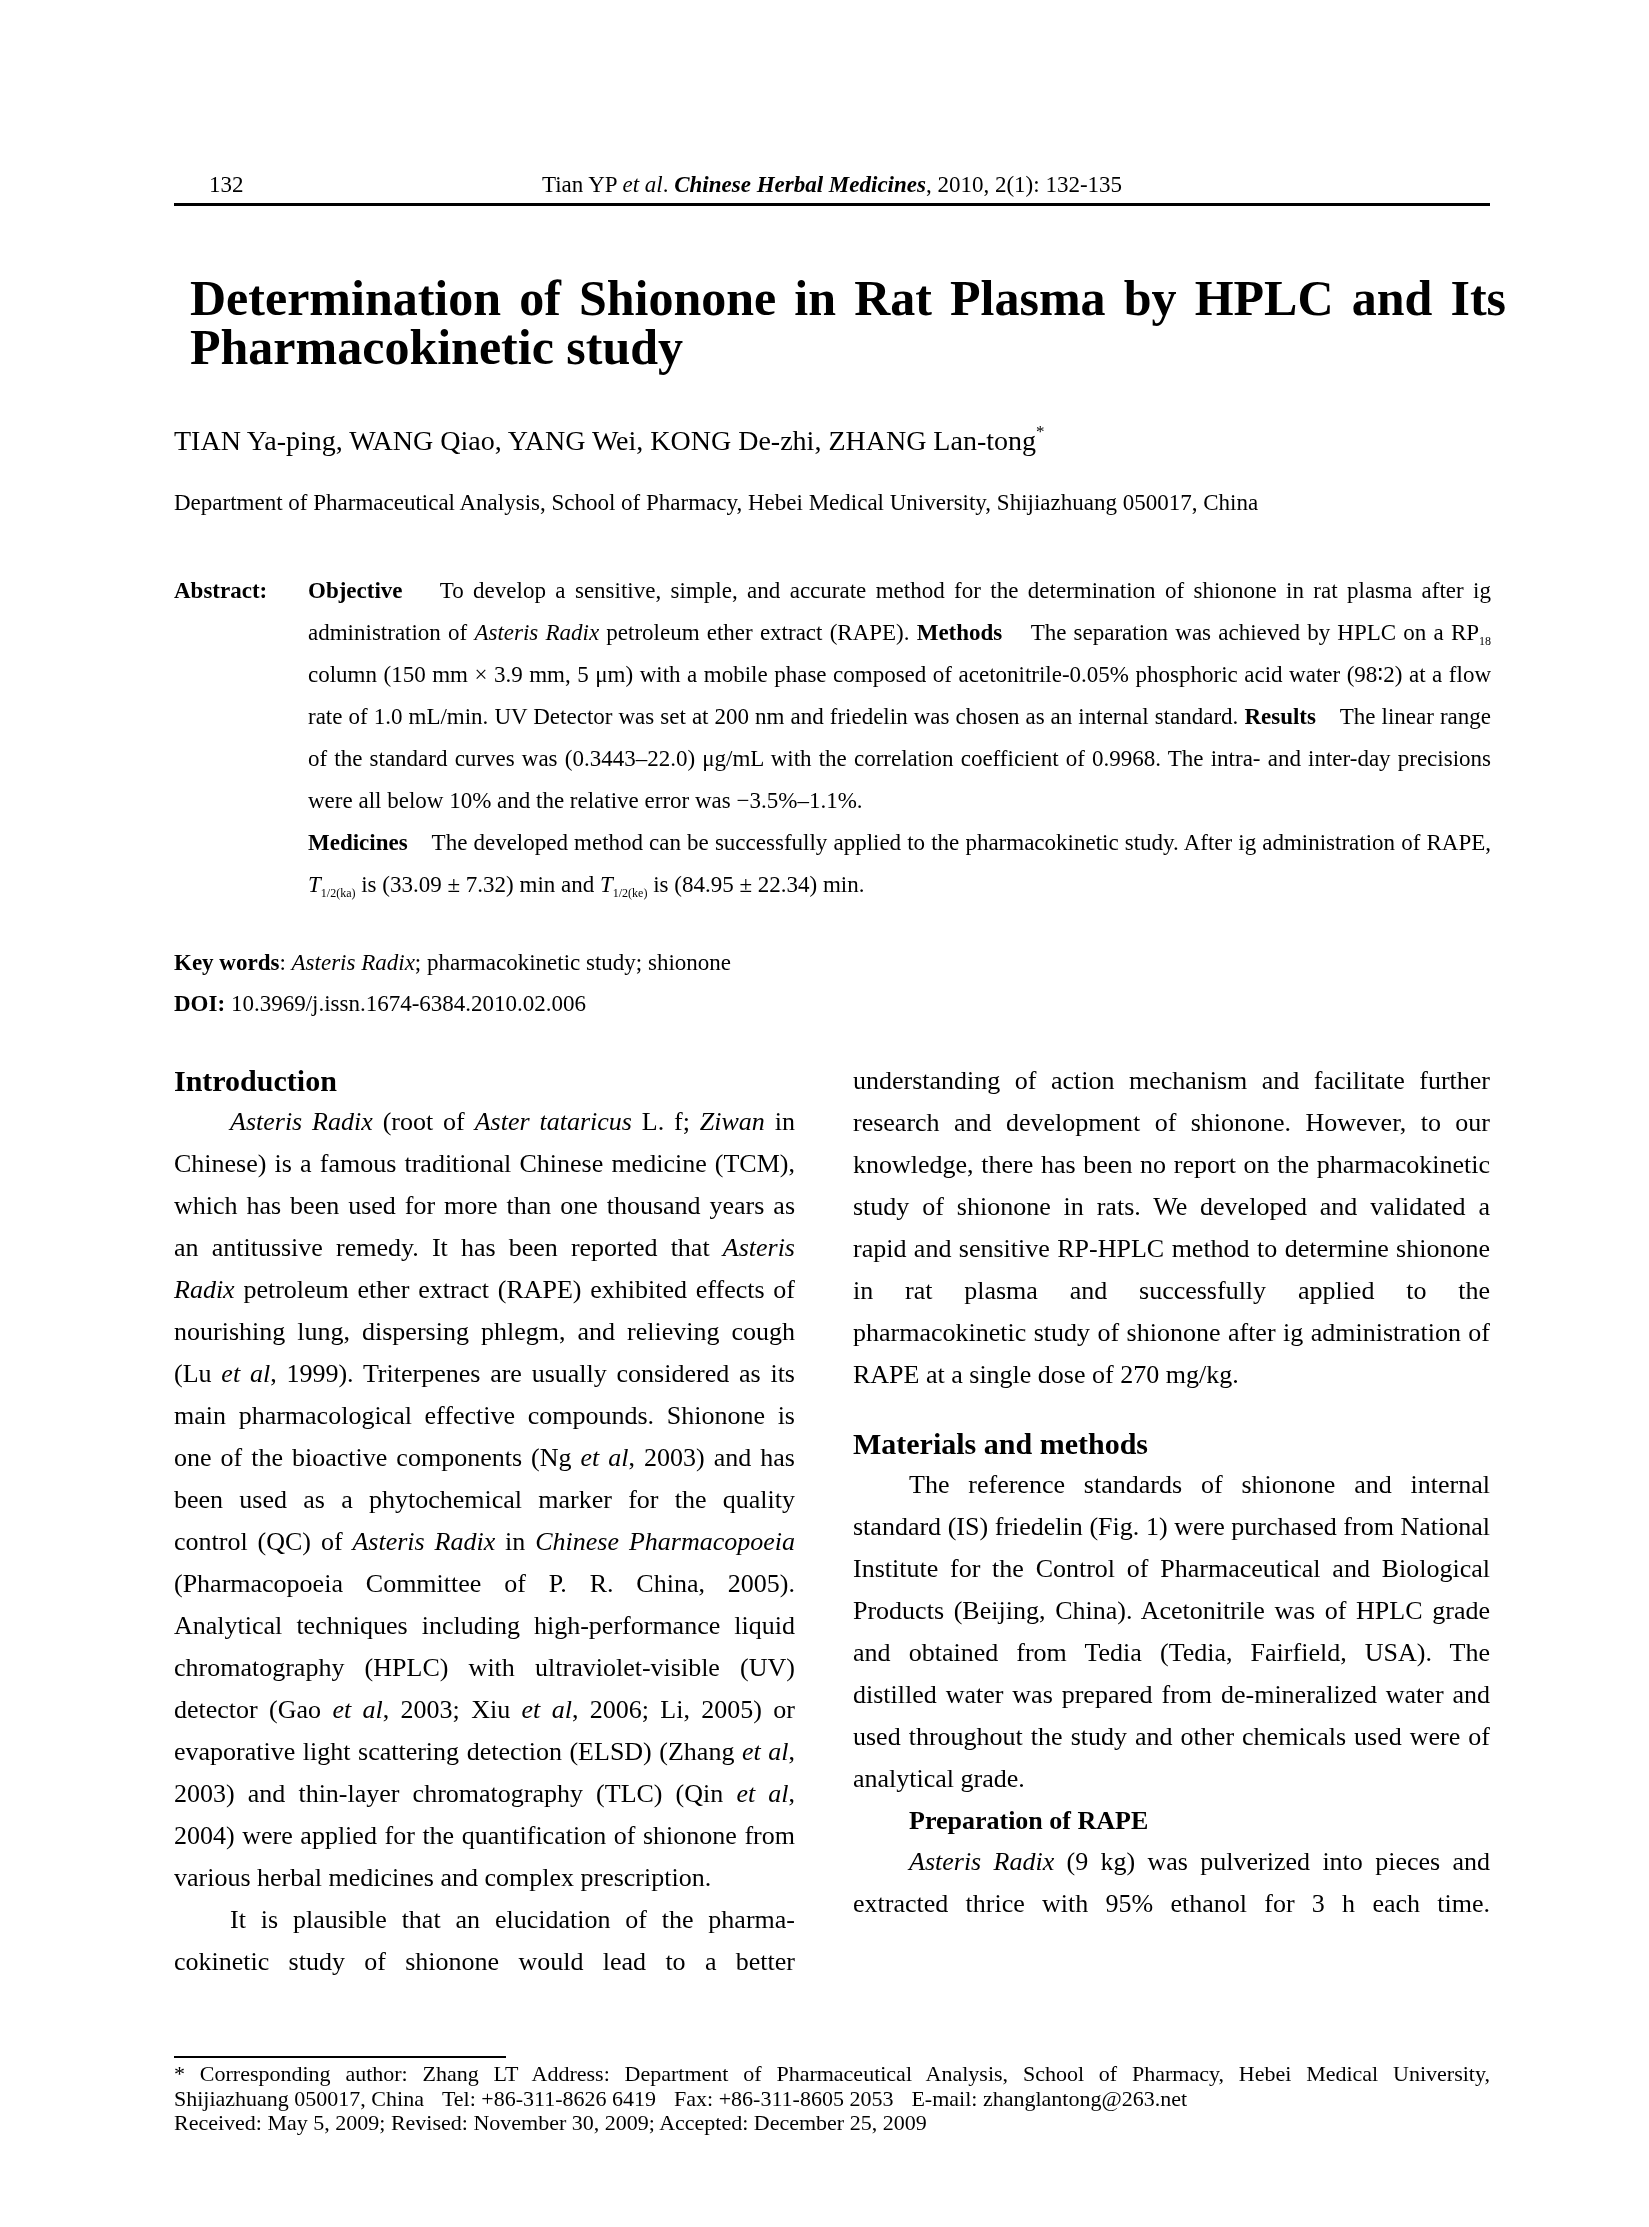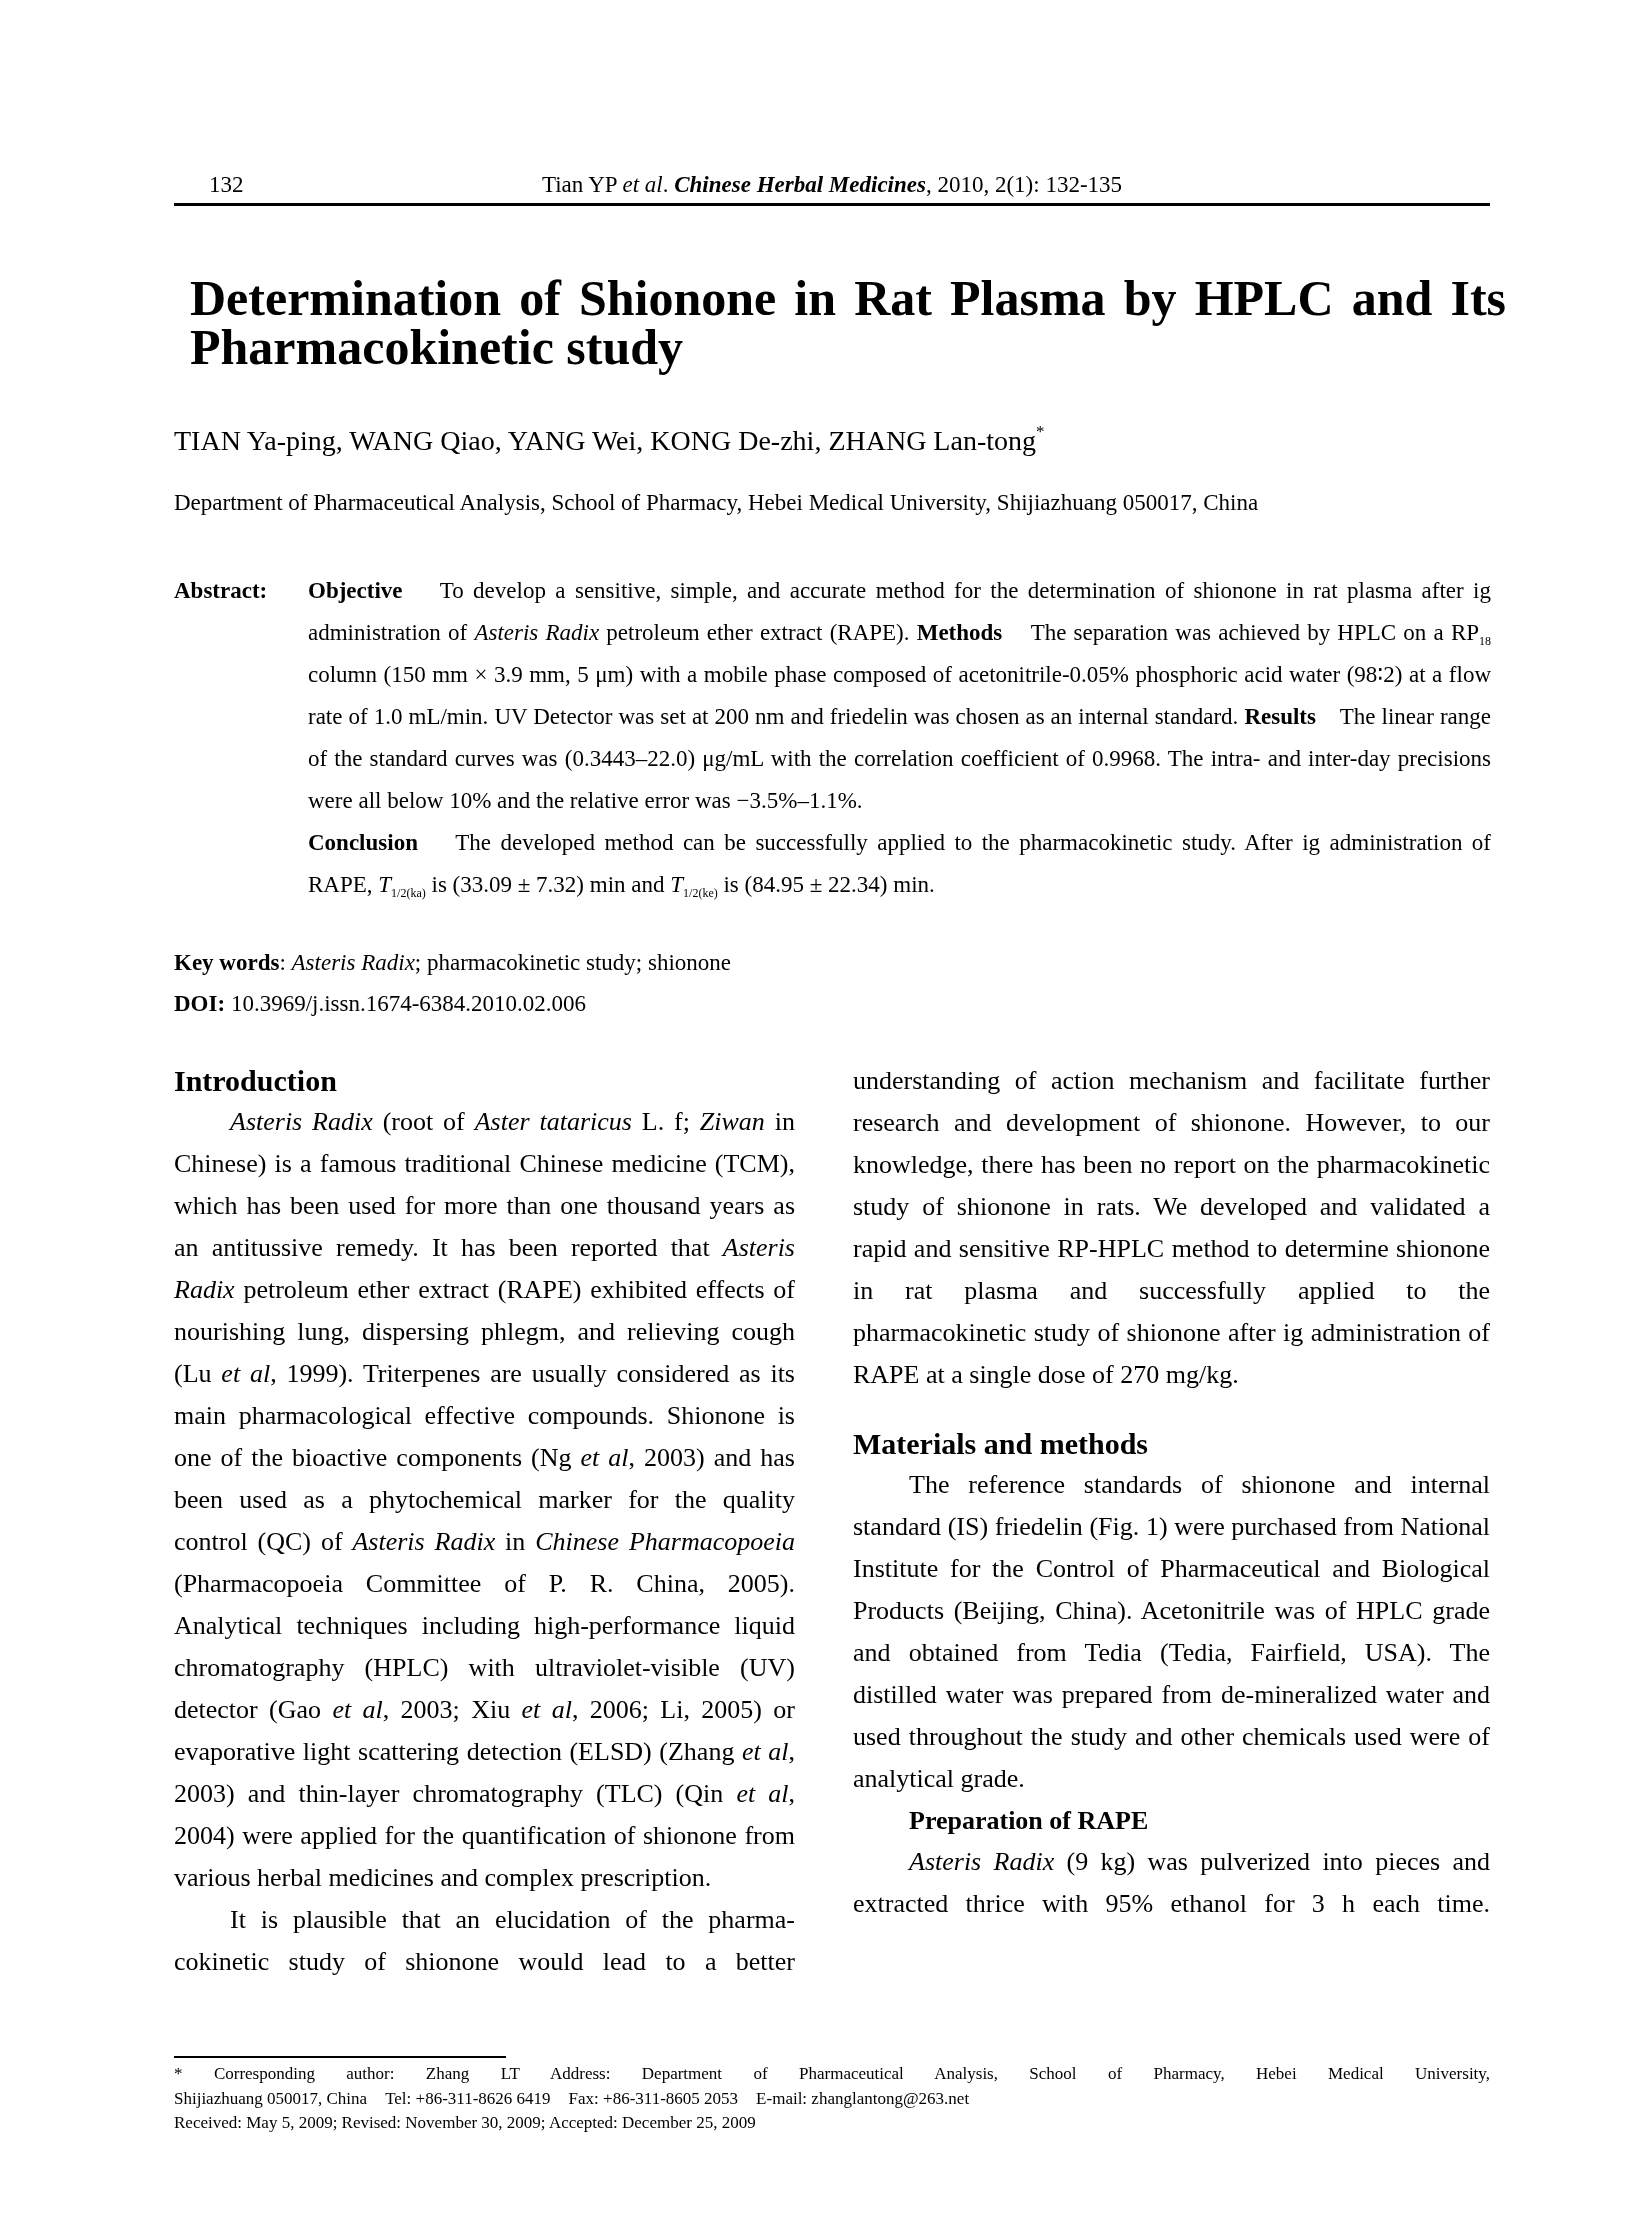--- a/index.html
+++ b/index.html
@@ -30,21 +30,21 @@
   .col { font-size: 26px; line-height: 42px; text-align: justify; }
   .col-left { left: 174px; top: 1060px; width: 621px; }
   .col-right { left: 853px; top: 1060px; width: 637px; }
   .h1 { font-size: 30px; font-weight: bold; line-height: 41px; margin: 0; text-align: left; }
   .h2 { font-size: 26px; font-weight: bold; line-height: 41px; margin: 0; padding-left: 56px; text-align: left; }
   .p { margin: 0; text-indent: 56px; }
   .p.noindent { text-indent: 0; }
   .gap { height: 27px; }
   
   .fn-rule { left: 174px; top: 2056px; width: 332px; height: 1.8px; background: #000; }
-  .footnote { left: 174px; top: 2062px; width: 1316px; font-size: 17px; line-height: 24.5px; text-align: justify; }
+  .footnote { left: 174px; top: 2062px; width: 1316px; font-size: 22px; line-height: 24.5px; text-align: justify; }
   .footnote .ln { display: block; }
   .footnote .ln.last { text-align-last: left; }
   .sp { display: inline-block; width: 18px; }
 </style>
 </head>
 <body>
 
 <div class="abs run-head">
   <span class="pno">132</span>
   <div class="cite"><span>Tian YP </span><span class="i">et al</span><span>. </span><span class="i b">Chinese Herbal Medicines</span><span>, 2010, 2(1): 132-135</span></div>
@@ -55,21 +55,21 @@
 <div class="abs authors"><span>TIAN Ya-ping, WANG Qiao, YANG Wei, KONG De-zhi, ZHANG Lan-tong</span><sup>*</sup></div>
 <div class="abs affil">Department of Pharmaceutical Analysis, School of Pharmacy, Hebei Medical University, Shijiazhuang 050017, China</div>
 
 <div class="abs abstract">
   <span class="lbl">Abstract:</span>
   <div class="abs-body">
     <span class="b">Objective</span>&nbsp;&nbsp;&nbsp;
     <span>To develop a sensitive, simple, and accurate method for the determination of shionone in rat plasma after ig administration of </span><span class="i">Asteris Radix</span><span> petroleum ether extract (RAPE). </span><span class="b">Methods</span>&nbsp;&nbsp;&nbsp;
     <span>The separation was achieved by HPLC on a RP</span><span class="sub">18</span><span> column (150 mm × 3.9 mm, 5 μm) with a mobile phase composed of acetonitrile-0.05% phosphoric acid water (98∶2) at a flow rate of 1.0 mL/min. UV Detector was set at 200 nm and friedelin was chosen as an internal standard. </span><span class="b">Results</span>&nbsp;&nbsp;&nbsp;
     <span>The linear range of the standard curves was (0.3443–22.0) μg/mL with the correlation coefficient of 0.9968. The intra- and inter-day precisions were all below 10% and the relative error was −3.5%–1.1%.</span><br>
-    <span class="b">Conclusion</span>&nbsp;&nbsp;&nbsp;
+    <span class="b">Medicines</span>&nbsp;&nbsp;&nbsp;
     <span>The developed method can be successfully applied to the pharmacokinetic study. After ig administration of RAPE, </span><span class="i">T</span><span class="sub">1/2(ka)</span><span> is (33.09 ± 7.32) min and </span><span class="i">T</span><span class="sub">1/2(ke)</span><span> is (84.95 ± 22.34) min.</span>
   </div>
 </div>
 
 <div class="abs kw">
   <div><span class="b">Key words</span><span>: </span><span class="i">Asteris Radix</span><span>; pharmacokinetic study; shionone</span></div>
   <div><span class="b">DOI:</span><span> 10.3969/j.issn.1674-6384.2010.02.006</span></div>
 </div>
 
 <div class="abs col col-left">

